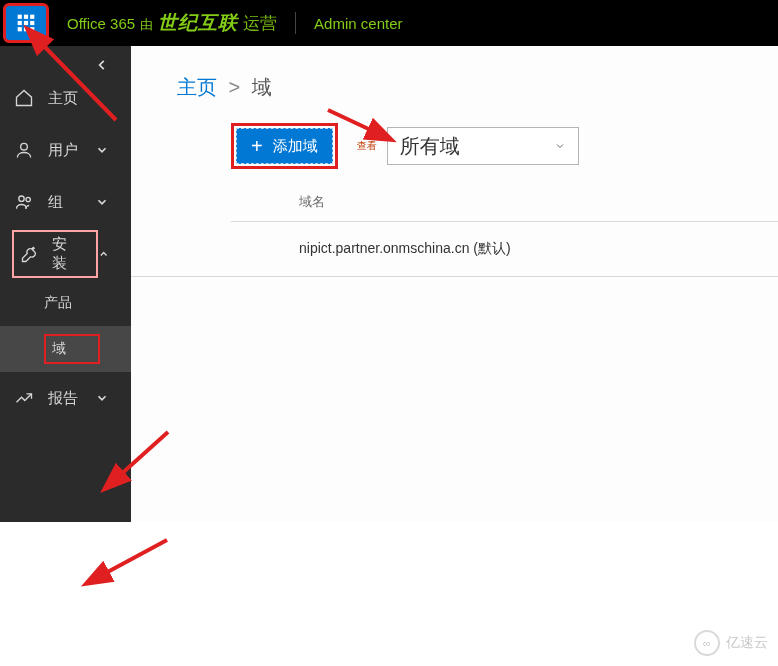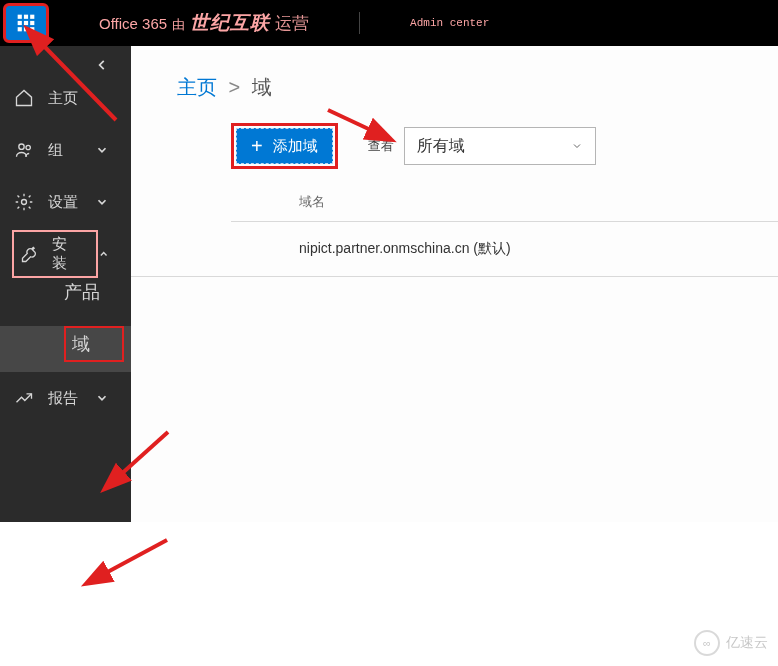--- a/index.html
+++ b/index.html
@@ -1,56 +1,56 @@
 <!DOCTYPE html>
 <html><head>
   <meta charset="utf-8">
   <style>
     * { margin: 0; padding: 0; box-sizing: border-box; font-family: "Segoe UI", Arial, sans-serif; }
     body { width: 778px; height: 666px; overflow: hidden; position: relative; background: #fff; }
 
-    .topbar { height: 46px; background: #000; display: flex; align-items: center; color: #fca5a5; gap: 32px; }
+    .topbar { height: 46px; background: #000; display: flex; align-items: center; color: #84cc16; }
     .app-launcher { width: 46px; height: 40px; margin: 3px 0 3px 3px; display: flex; align-items: center; justify-content: center; border: 3px solid #e02020; border-radius: 6px; background: #0078d4; }
     .app-launcher svg { width: 20px; height: 20px; }
     .brand { margin-left: 18px; display: flex; align-items: baseline; gap: 5px; font-size: 14px; }
     .brand-office { font-size: 15px; }
     .brand-by { font-size: 13px; }
     .brand-cn { font-family: Liberation Sans, sans-serif; font-weight: 900; font-style: italic; font-size: 19px; letter-spacing: 1px; }
     .brand-op { font-size: 17px; opacity: .9; }
     .vdiv { width: 1px; height: 22px; background: #444; margin: 0 18px; }
-    .admin-center { font-size: 11px; font-family: Liberation Mono, monospace; }
+    .admin-center { font-size: 15px; }
 
     .shell { display: flex; height: 476px; }
     .sidebar { width: 277px; background: #2b2b2b; color: #d6d6d6; position: relative; }
     .collapse-btn { height: 26px; display: flex; justify-content: flex-end; align-items: flex-end; padding-right: 22px; padding-top: 18px; }
     .collapse-btn svg { width: 14px; height: 14px; }
 
     .nav-item { height: 52px; display: flex; align-items: center; padding: 0 22px 0 12px; cursor: pointer; font-size: 15px; }
     .nav-item.expand {  }
     .nav-item .ic { width: 24px; display: flex; justify-content: center; margin-right: 12px; }
     .nav-item .ic svg { width: 20px; height: 20px; }
     .nav-item .chev { margin-left: auto; width: 14px; height: 14px; }
 
-    .sub-item { height: 46px; display: flex; align-items: flex-start; padding-left: 64px; font-size: 18px; cursor: pointer; }
+    .sub-item { height: 46px; display: flex; align-items: center; padding-left: 44px; font-size: 14px; cursor: pointer; }
     .sub-item.hover { background: #474747; }
     .sub-item .hl { border: 2px solid #e02020; padding: 4px 32px 4px 6px; display: inline-block; }
 
     .hl-box { border: 2px solid #fca5a5; display: inline-flex; align-items: center; padding: 3px 22px 3px 6px; }
 
     .main { flex: 1; background: #fdfdfd; position: relative; }
     .breadcrumb { padding: 28px 0 22px 46px; font-size: 20px; color: #555; }
     .breadcrumb .home-link { color: #0078d4; }
     .breadcrumb .sep { color: #888; margin: 0 6px; }
 
     .toolbar { display: flex; align-items: center; gap: 10px; padding-left: 100px; }
     .add-domain-outer { border: 3px solid #e02020; padding: 2px; }
     .add-domain { background: #0078d4; color: #fff; height: 36px; display: flex; align-items: center; padding: 0 14px; font-size: 15px; border: 1px dashed #bcd8ef; }
     .add-domain .plus { font-size: 20px; margin-right: 10px; line-height: 1; }
-    .view-label { font-size: 13px; color: #404040; margin-left: 20px; }
-    .view-select { height: 38px; width: 192px; border: 1px solid #b5b5b5; display: flex; align-items: center; justify-content: space-between; padding: 0 12px; font-size: 16px; color: #333; background: #fff; }
+    .view-label { font-size: 10px; color: #c2410c; margin-left: 9px; }
+    .view-select { height: 38px; width: 192px; border: 1px solid #b5b5b5; display: flex; align-items: center; justify-content: space-between; padding: 0 12px; font-size: 20px; color: #333; background: #fff; }
 
     .table-head { margin: 24px 0 0 100px; padding: 0 0 10px 68px; border-bottom: 1px solid #d9d9d9; font-size: 13px; color: #666; width: 660px; }
     .table-row { padding: 18px 0 18px 168px; border-bottom: 1px solid #d9d9d9; width: 760px; font-size: 14px; color: #333; }
 
     .watermark { position: absolute; right: 10px; bottom: 10px; opacity: .55; display: flex; align-items: center; gap: 6px; color: #999; font-size: 14px; }
     .watermark .cir { width: 26px; height: 26px; border: 2px solid #bbb; border-radius: 50%; display: flex; align-items: center; justify-content: center; font-size: 11px; }
 
     .arrow { position: absolute; pointer-events: none; }
     .arrow svg { overflow: visible; }
   </style>
@@ -94,51 +94,51 @@
 
     <div class="nav-item">
       <span class="ic">
           <svg viewBox="0 0 24 24" fill="none" stroke="#d6d6d6" stroke-width="1.6">
             <path d="M3 11 L12 3 L21 11 V21 H3 Z"></path>
           </svg>
         </span>
       <span>主页</span>
     </div>
 
+    <div class="nav-item">
+      <span class="ic">
+          <svg viewBox="0 0 24 24" fill="none" stroke="#d6d6d6" stroke-width="1.6">
+            <circle cx="12" cy="8" r="4"></circle>
+            <path d="M4 21c0-4 4-6 8-6s8 2 8 6"></path>
+          </svg>
+        </span>
+      <span>用户</span>
+      <svg class="chev" viewBox="0 0 24 24" fill="none" stroke="#d6d6d6" stroke-width="3">
+          <polyline points="6 9 12 15 18 9"></polyline>
+        </svg>
+    </div>
 
     <div class="nav-item">
       <span class="ic">
           <svg viewBox="0 0 24 24" fill="none" stroke="#d6d6d6" stroke-width="1.6">
             <circle cx="9" cy="8" r="3.2"></circle>
             <circle cx="17" cy="9" r="2.6"></circle>
             <path d="M3 20c0-3 3-5 6-5s6 2 6 5"></path>
             <path d="M14 20c0-2.2 2-3.8 4.2-3.8"></path>
           </svg>
         </span>
       <span>组</span>
       <svg class="chev" viewBox="0 0 24 24" fill="none" stroke="#d6d6d6" stroke-width="3">
           <polyline points="6 9 12 15 18 9"></polyline>
         </svg>
     </div>
 
 
 
 
-    <div class="nav-item">
-      <span class="ic">
-          <svg viewBox="0 0 24 24" fill="none" stroke="#d6d6d6" stroke-width="1.6">
-            <circle cx="12" cy="12" r="3"></circle>
-            <path d="M12 2v3M12 19v3M4.2 4.2l2.1 2.1M17.7 17.7l2.1 2.1M2 12h3M19 12h3M4.2 19.8l2.1-2.1M17.7 6.3l2.1-2.1"></path>
-          </svg>
-        </span>
-      <span>设置</span>
-      <svg class="chev" viewBox="0 0 24 24" fill="none" stroke="#d6d6d6" stroke-width="3">
-          <polyline points="6 9 12 15 18 9"></polyline>
-        </svg>
-    </div>
 
     <div class="nav-item expand">
       <span class="hl-box">
         <span class="ic">
             <svg viewBox="0 0 24 24" fill="none" stroke="#d6d6d6" stroke-width="1.6">
               <path d="M14 6a4 4 0 0 0-5.3 5.3L3 17v4h4l5.7-5.7A4 4 0 0 0 18 10l-3-3 2-2-1-1z"></path>
             </svg>
           </span>
         <span>安装</span>
       </span>

